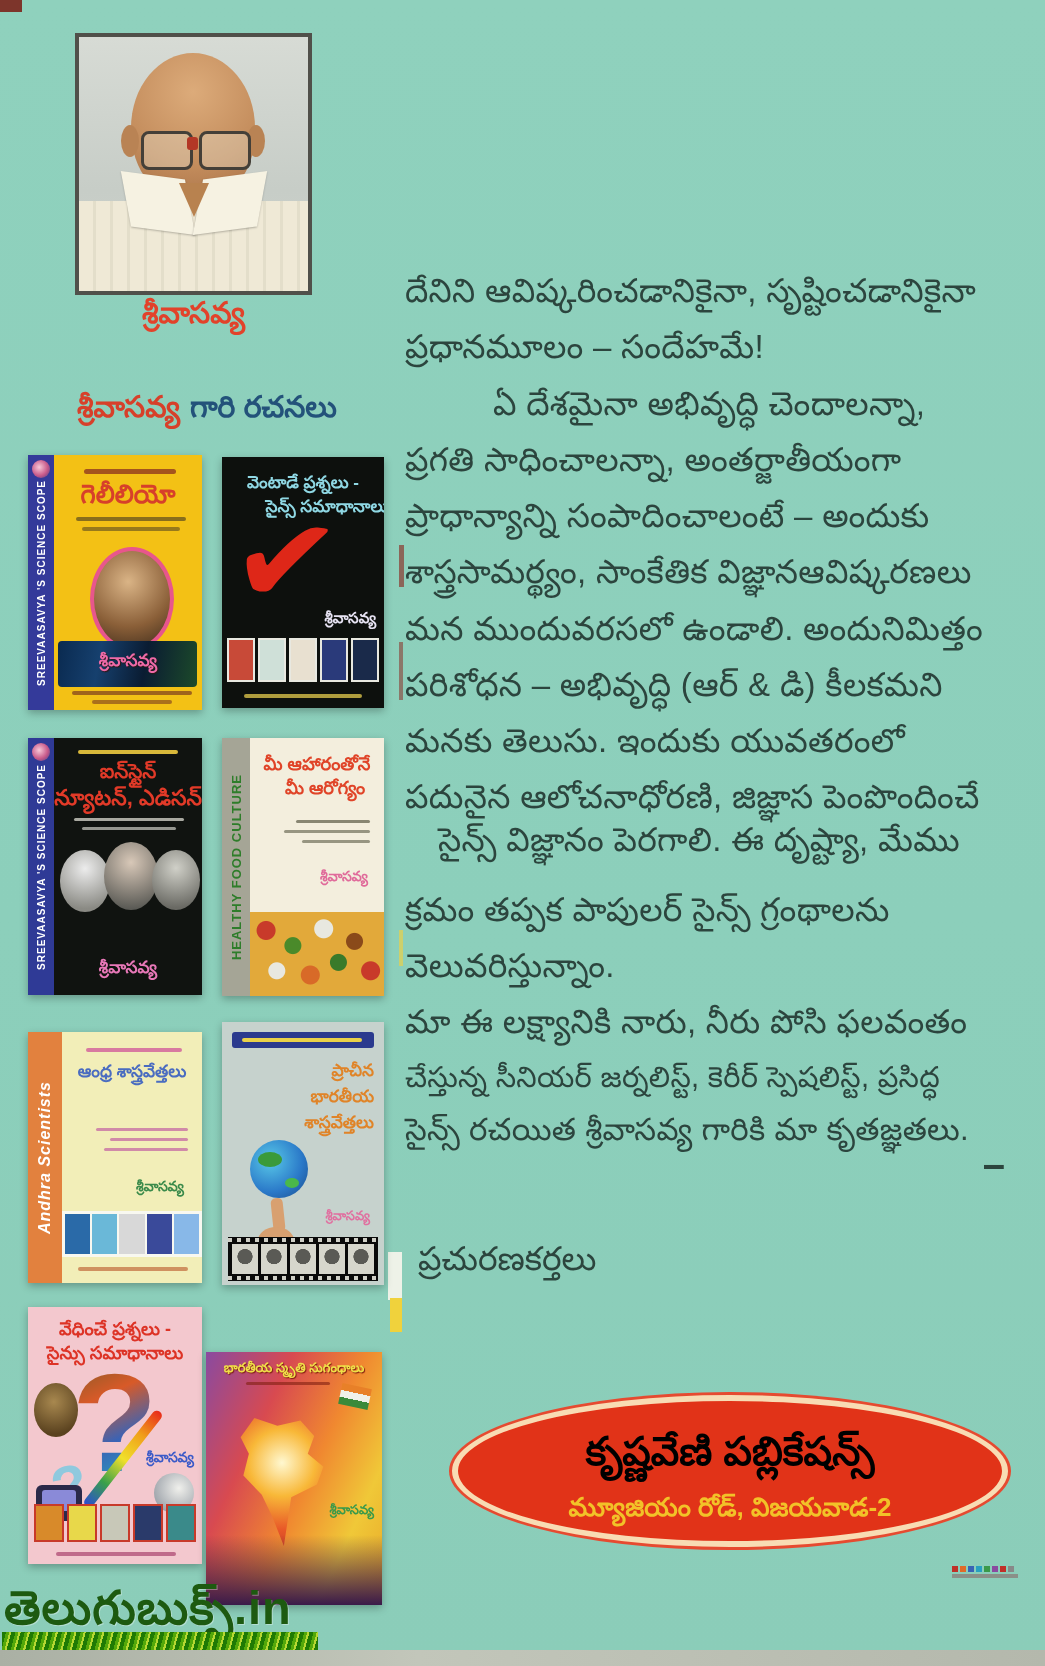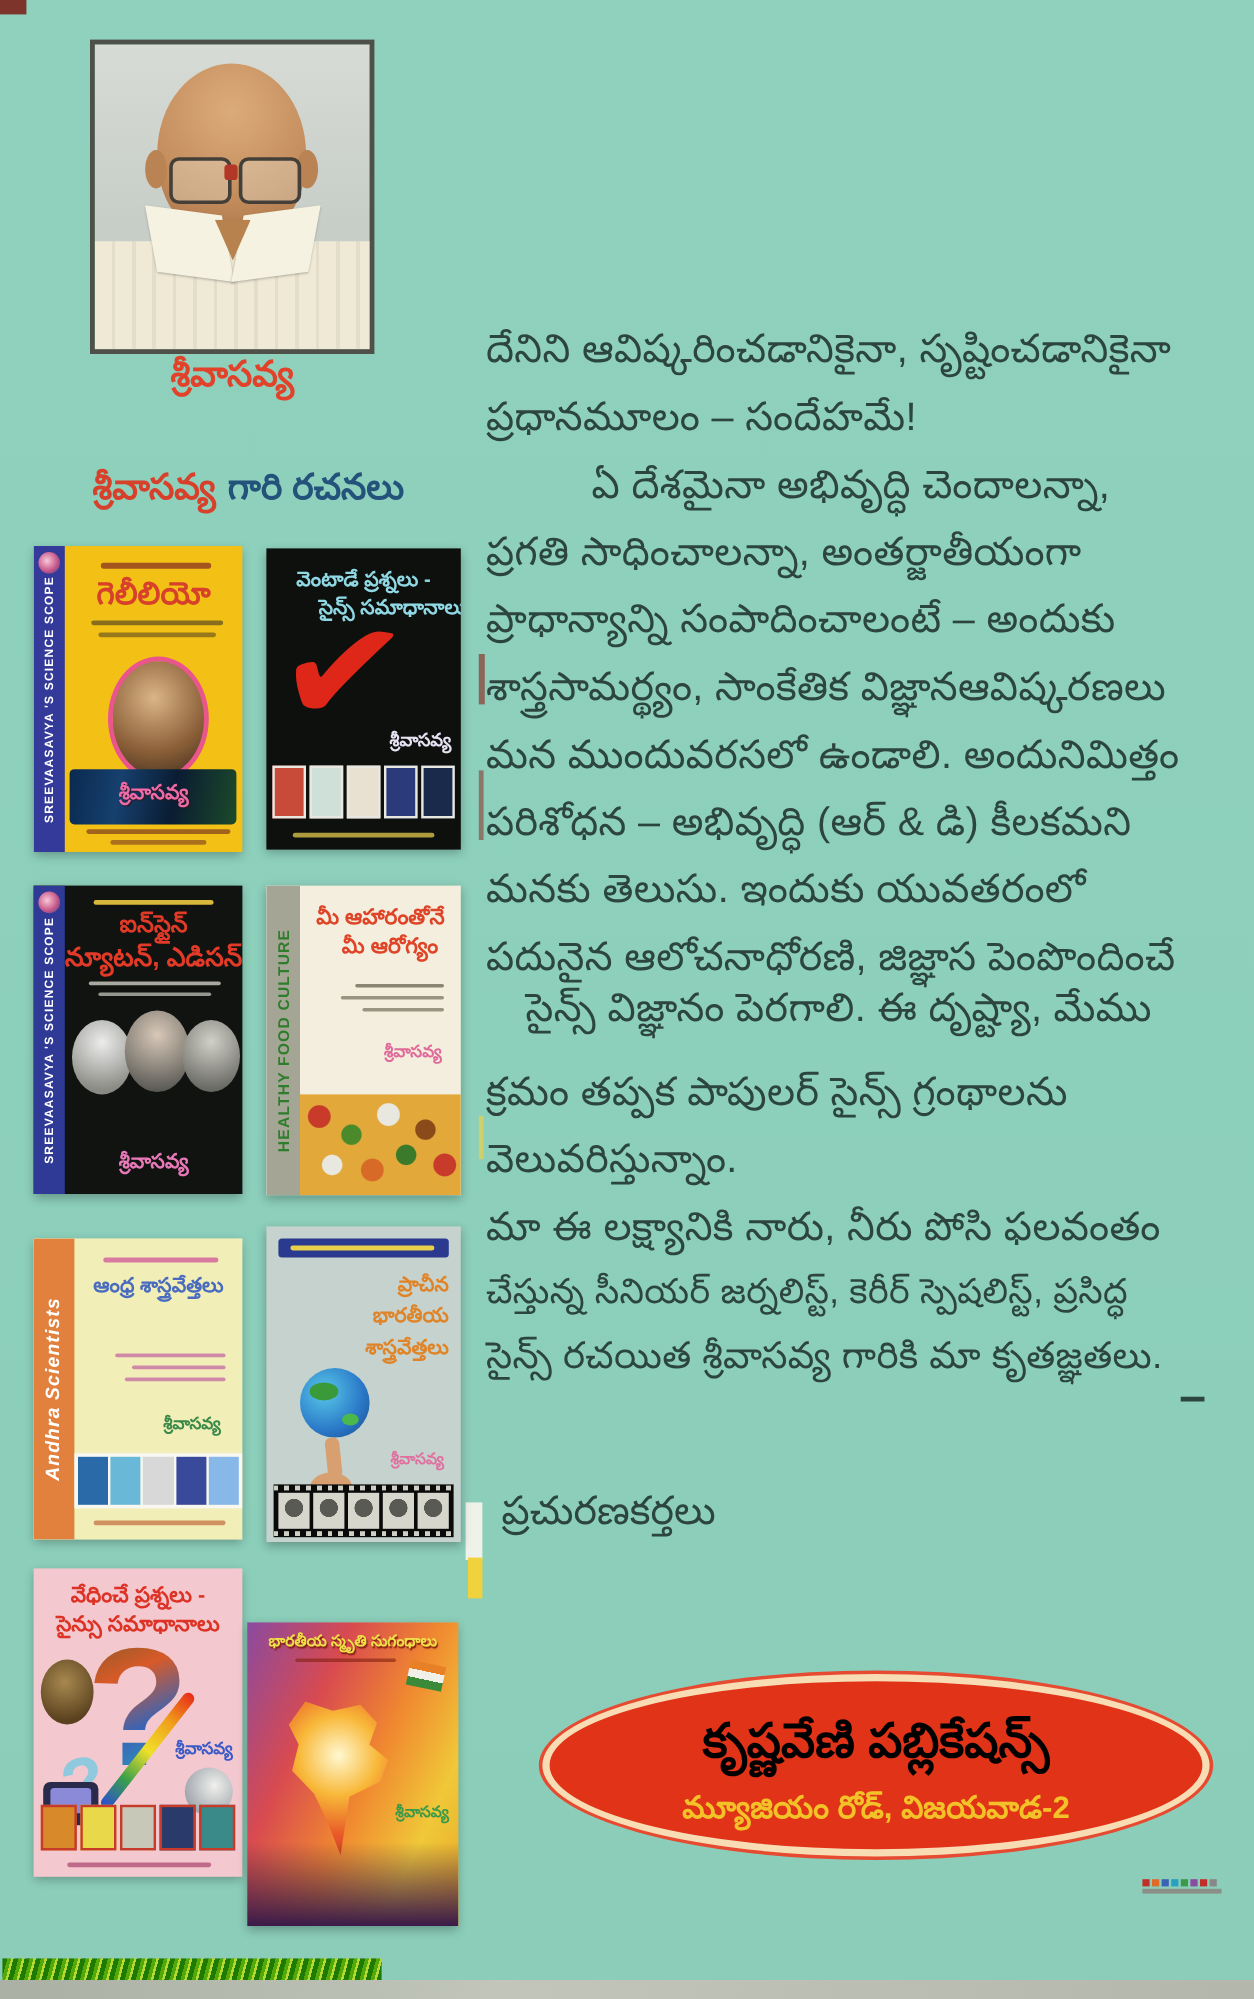--- a/index.html
+++ b/index.html
@@ -361,16 +361,17 @@
       <div style="background:#3a63b5;"></div>
         <div style="background:#28a0c0;"></div>
       <div style="background:#3a9a4a;"></div>
         <div style="background:#8a4aa0;"></div>
       <div style="background:#c03028;"></div>
         <div style="background:#888888;"></div>
     </div>
     <div class="pm-bar"></div>
   </div>
 
+  <div class="wm">తెలుగుబుక్స్.in</div>
   <div class="grass"></div>
 
   <div class="bottom-edge"></div>
 </div>
 
 </body></html>

